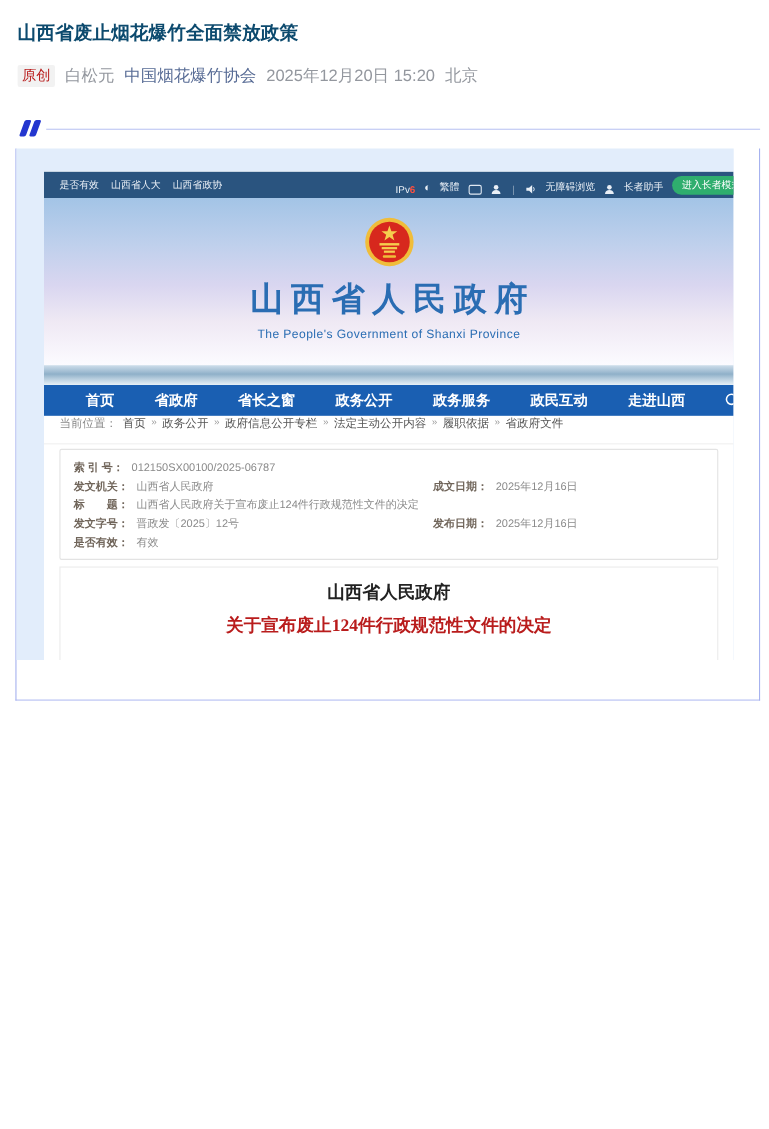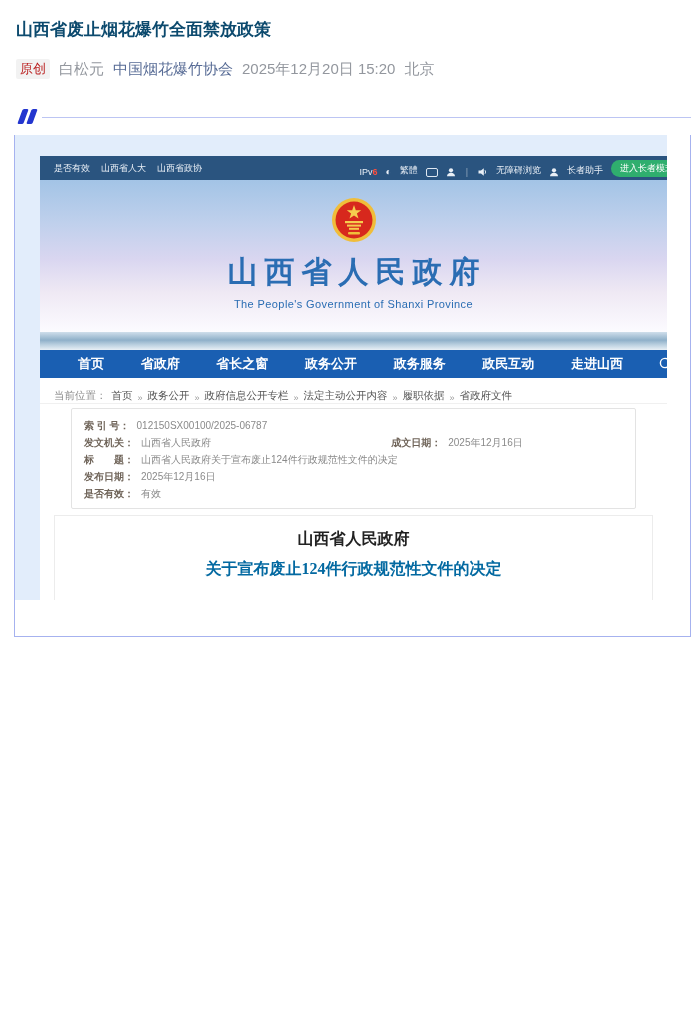--- a/index.html
+++ b/index.html
@@ -33,32 +33,32 @@
   .boxicon{display:inline-block; width:12px; height:9px; border:1px solid #dfe8f2; border-radius:2px;}
   .contrast{font-size:10px; line-height:1;}
   .pill-elder{background:var(--green); color:#fff; border-radius:9px; padding:2px 9px; font-size:9px;}
   .gov-banner{height:152px; background:linear-gradient(180deg,#a3c4e6 0%,#bfd0ec 28%,#d9d6f0 52%,#efe9f4 74%,#fcfbff 100%); display:flex; flex-direction:column; align-items:center; justify-content:flex-start; padding-top:16px;}
   .gov-banner-title{font-size:30px; font-weight:700; color:var(--banner_text); letter-spacing:7px; margin-top:6px; text-indent:7px;}
   .gov-banner-sub{font-size:11px; color:var(--banner_text); margin-top:5px; letter-spacing:.4px;}
   .gov-mountains{height:18px; background:linear-gradient(180deg,#cfdeeb 0%,#8fb0c9 45%,#b9cfdf 70%,#e8f0f6 100%);}
   .gov-nav{height:28px; background:var(--nav); display:flex; align-items:center; justify-content:space-between; padding:0 44px 0 38px; position:relative;}
   .gov-nav .nav-item{color:#fff; font-size:13px; font-weight:700; white-space:nowrap;}
   .nav-search{position:absolute; right:-7px; top:6px;}
-  .gov-crumbs{height:26px; display:flex; align-items:flex-end; font-size:10.5px; color:#555; padding:0 14px; border-bottom:1px solid #f0f0f0; white-space:nowrap;}
+  .gov-crumbs{height:26px; display:flex; align-items:flex-start; font-size:10.5px; color:#555; padding:0 14px; border-bottom:1px solid #f0f0f0; white-space:nowrap;}
   .crumb-label{color:#8a8a8a; margin-right:5px;}
   .crumb-sep{color:#999; margin:0 5px; font-size:9px;}
-  .gov-info{margin:4px 31px 0; border:1px solid #e3e3e3; border-radius:2px; padding:8px 12px 6px; font-size:10px;}
+  .gov-info{margin:4px 14px 0; border:1px solid #e3e3e3; border-radius:2px; padding:8px 12px 6px; font-size:10px;}
   .info-row{display:flex; line-height:17px;}
   .info-left{flex:0 0 57%; display:flex;}
   .info-right{flex:1; display:flex;}
   .ilabel{color:var(--info_label); font-weight:700; margin-right:7px; white-space:pre;}
   .ivalue{color:#8a8a8a;}
   .gov-doc{margin:6px 14px 0; border:1px solid #ececec; padding-top:13px; text-align:center; font-family:"Liberation Serif", serif; height:110px;}
   .doc-org{font-size:16px; font-weight:700; color:#222;}
-  .doc-title{font-size:16px; font-weight:700; color:#0369a1; margin-top:9px;}
+  .doc-title{font-size:16px; font-weight:700; color:#b91c1c; margin-top:9px;}
   
   .body-text{padding:10px 29px 0 41px;}
   .body-text p{font-size:21px; line-height:36.5px; color:var(--body_text); text-indent:2em; margin-bottom:11px; text-align:justify;}
 </style>
 </head>
 <body>
 
 <div class="article">
 
   <h1 class="article-title">山西省废止烟花爆竹全面禁放政策</h1>
@@ -176,20 +176,24 @@
                 <span class="ivalue">2025年12月16日</span>
               </span>
           </div>
           <div class="info-row">
             <span class="info-left" style="flex:1 1 100%">
                 <span class="ilabel">标　　题：</span>
                 <span class="ivalue">山西省人民政府关于宣布废止124件行政规范性文件的决定</span>
               </span>
           </div>
           <div class="info-row">
+            <span class="info-left">
+                <span class="ilabel">发文字号：</span>
+                <span class="ivalue">晋政发〔2025〕12号</span>
+              </span>
             <span class="info-right">
                 <span class="ilabel">发布日期：</span>
                 <span class="ivalue">2025年12月16日</span>
               </span>
           </div>
           <div class="info-row">
             <span class="info-left">
                 <span class="ilabel">是否有效：</span>
                 <span class="ivalue">有效</span>
               </span>

